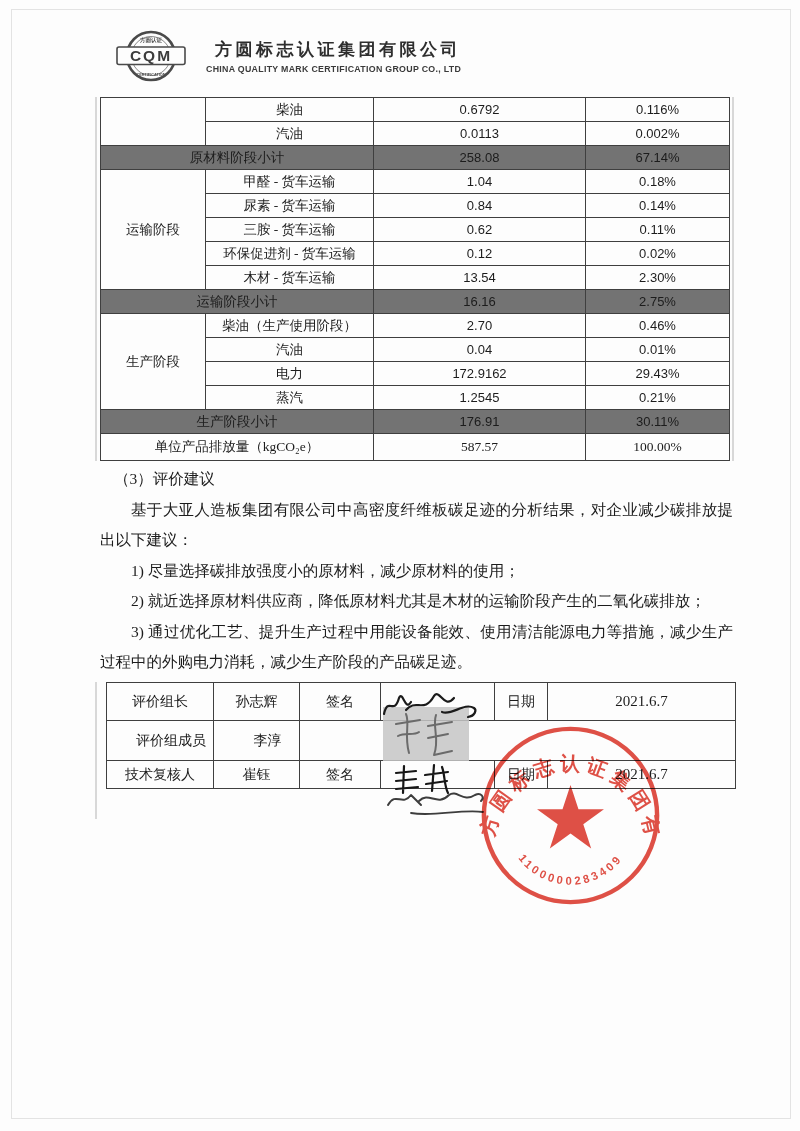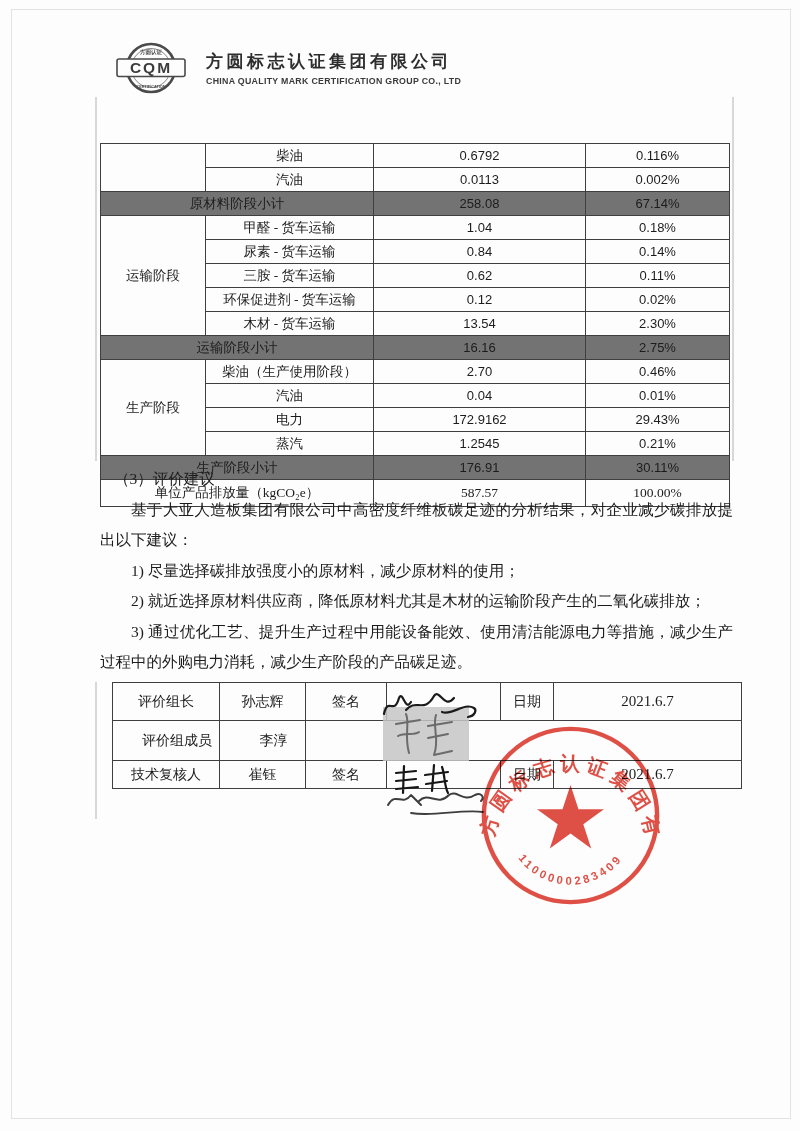--- a/index.html
+++ b/index.html
@@ -4,50 +4,50 @@
 <style>
   * { margin:0; padding:0; box-sizing:border-box; }
   html,body { background:#ffffff; }
   body { font-family:"Liberation Serif","DejaVu Serif",serif; color:#1c1c1c; }
 
   .page { position:relative; width:800px; height:1131px; background:#fdfdfd; overflow:hidden; }
   .page-frame { position:absolute; left:11px; top:9px; right:9px; bottom:12px;
                 border:1px solid #e3e3e3; pointer-events:none; }
 
   
-  .header { position:absolute; left:106px; top:40px; display:flex; align-items:center; }
+  .header { position:absolute; left:106px; top:28px; display:flex; align-items:center;text-align:right; }
   .logo-svg { width:90px; height:56px; }
   .co-block { margin-left:10px; }
   .co-cn { font-size:17px; font-weight:bold; letter-spacing:3.5px; color:#2e2e2e; }
   .co-en { font-size:8.8px; font-weight:bold; letter-spacing:0.3px; color:#3a3a3a;
            font-family:"Liberation Sans","DejaVu Sans",sans-serif; margin-top:3px; }
 
   
   .etable { position:absolute; left:100px; top:97px; width:629px;
-            border-collapse:collapse; table-layout:fixed;margin-top:46px; }
+            border-collapse:collapse; table-layout:fixed; }
   .etable td { border:1px solid #3f3f3f; text-align:center; vertical-align:middle;
                font-size:13.5px; height:24px; padding:1px 2px; }
   .etable tr.total td { height:27px; }
   .etable .num { font-family:"Liberation Sans","DejaVu Sans",sans-serif; font-size:13px; }
   .etable .sub td { background:#737373; }
   .etable .total td { font-weight:normal; }
   .etable .total .num { font-family:"Liberation Serif","DejaVu Serif",serif; font-size:13.5px; }
 
   
   .scanline { position:absolute; width:2px; background:#b9b9b9; opacity:.55; }
 
   
   .eval { position:absolute; left:100px; top:464px; width:633px;
           font-size:15.5px; line-height:30.5px; text-align:justify; }
   .eval-heading { padding-left:14px; }
   .eval-para { text-indent:2em; }
   .eval-item { text-indent:2em; }
 
   
-  .stable { position:absolute; left:112px; top:682px; width:629px;
+  .stable { position:absolute; left:106px; top:682px; width:629px;
             border-collapse:collapse; table-layout:fixed; }
   .stable td { border:1px solid #3f3f3f; text-align:center; vertical-align:middle;
                font-size:14px; padding:1px 2px; }
   .stable tr.r1 td { height:38px; }
   .stable tr.r2 td { height:40px;padding-left:24px; }
   .stable tr.r3 td { height:28px; }
   .stable tr.r4 td { height:28px; }
   .stable .date { font-size:15px; }
 
   

